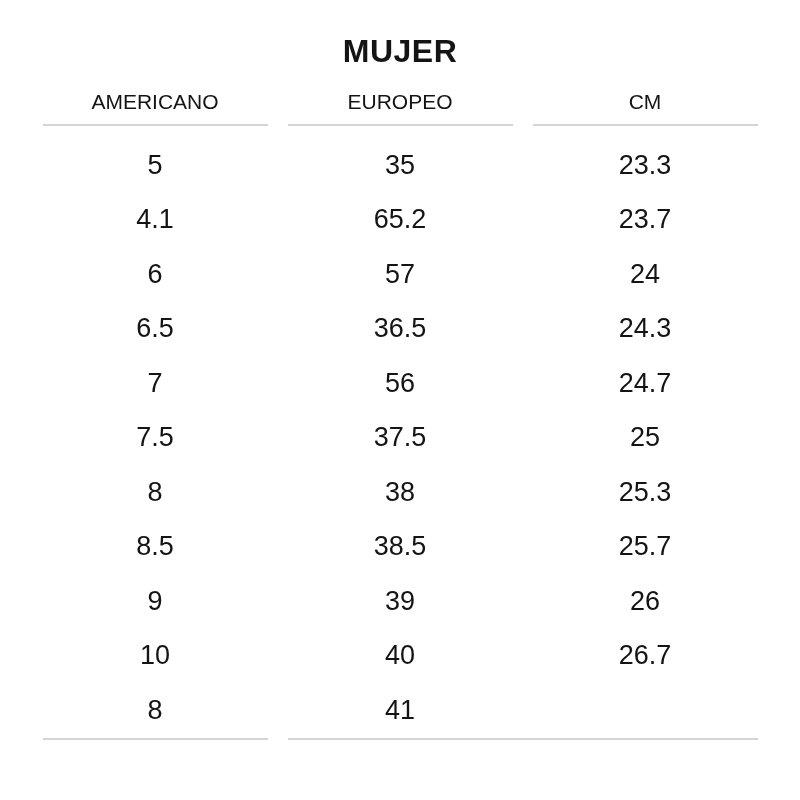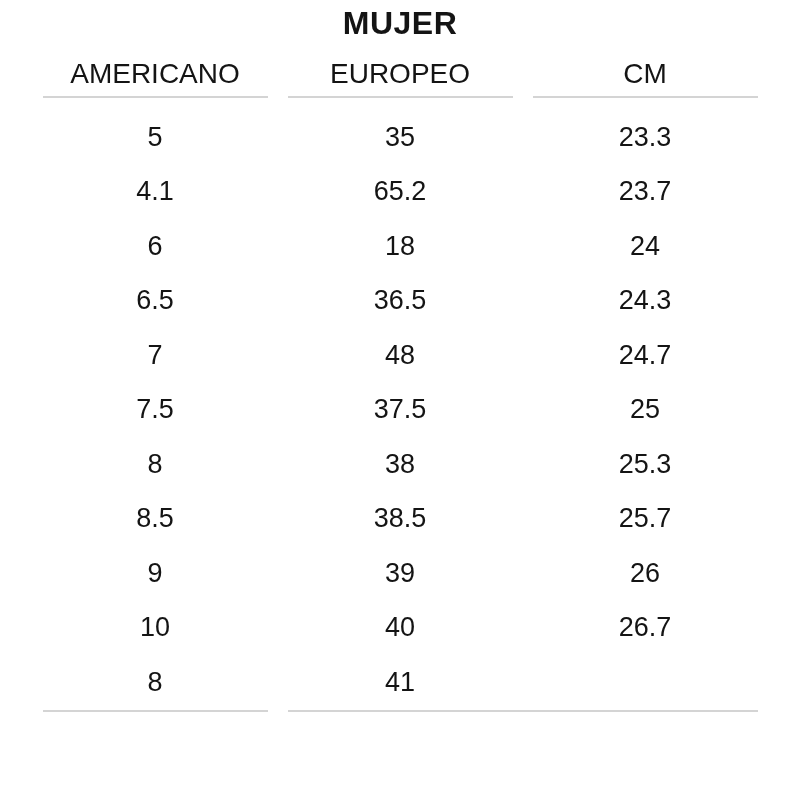--- a/index.html
+++ b/index.html
@@ -10,38 +10,38 @@
   body {
     width: 800px;
     height: 800px;
     font-family: "Liberation Sans", sans-serif;
     color: #141414;
     overflow: hidden;
   }
   .size-chart {
     width: 715px;
     margin: 0 auto;
-    padding-top: 4px;
+    padding-top: 32px;
   }
   .chart-title {
     margin: 0 0 20px 0;
     text-align: center;
     font-size: 32px;
     line-height: 38px;
     font-weight: 900;
     letter-spacing: 0.5px;
   }
   .grid {
     display: grid;
     grid-template-columns: 225px 225px 225px;
     column-gap: 20px;
   }
   .header-cell {
     text-align: center;
-    font-size: 28px;
+    font-size: 21px;
     line-height: 24px;
     font-weight: 400;
     padding-bottom: 10px;
     border-bottom: 2px solid #d4d4d4;
   }
   .body-grid {
     margin-top: 12px;
   }
   .cell {
     height: 54.5px;
@@ -76,29 +76,29 @@
   <div class="grid body-grid">
   <div class="cell">5</div>
   <div class="cell">35</div>
   <div class="cell">23.3</div>
 
   <div class="cell">4.1</div>
   <div class="cell">65.2</div>
   <div class="cell">23.7</div>
 
   <div class="cell">6</div>
-  <div class="cell">18</div>
+  <div class="cell">57</div>
   <div class="cell">24</div>
 
   <div class="cell">6.5</div>
   <div class="cell">36.5</div>
   <div class="cell">24.3</div>
 
   <div class="cell">7</div>
-  <div class="cell">48</div>
+  <div class="cell">56</div>
   <div class="cell">24.7</div>
 
   <div class="cell">7.5</div>
   <div class="cell">37.5</div>
   <div class="cell">25</div>
 
   <div class="cell">8</div>
   <div class="cell">38</div>
   <div class="cell">25.3</div>
 

